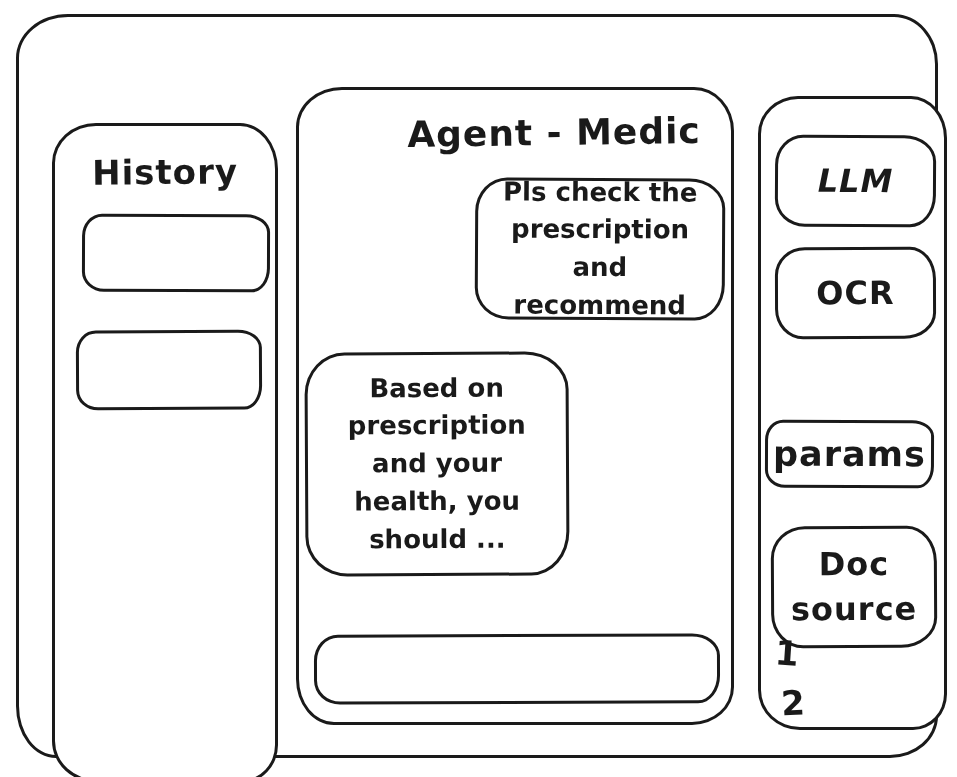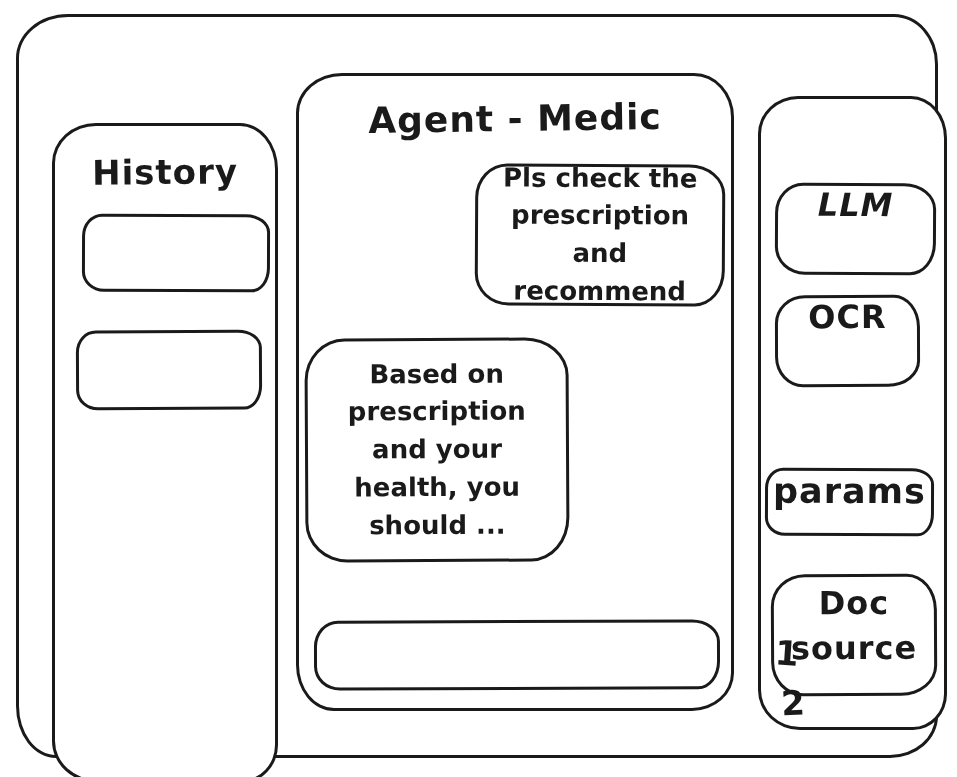--- a/index.html
+++ b/index.html
@@ -46,23 +46,24 @@
     transform: rotate(-0.6deg);
   }
   .history-title { top: 26px; }
   .history-item {
     border-radius: 20px 24px 18px 22px / 22px 18px 24px 20px;
   }
   .history-item.first { left: 27px; top: 88px;  width: 188px; height: 78px; transform: rotate(0.2deg); }
   .history-item.second{ left: 21px; top: 204px; width: 186px; height: 80px; transform: rotate(-0.3deg); }
   
   .chat-panel {
-    left: 277px; top: 56px;
+    left: 277px; top: 70px;
     width: 438px; height: 638px;
     border-radius: 46px 40px 42px 38px / 40px 44px 38px 46px;
+    padding-left: 39px;
   }
   .chat-title { top: 22px; font-size: 36px; transform: rotate(-0.8deg); }
   .bubble {
     display: flex;
     align-items: center;
     justify-content: center;
     text-align: center;
     font-size: 26px;
     font-weight: bold;
     line-height: 1.45;
@@ -88,37 +89,36 @@
     transform: rotate(-0.2deg);
   }
   
   .tools-panel {
     left: 739px; top: 79px;
     width: 189px; height: 634px;
     border-radius: 40px 36px 34px 42px / 38px 42px 36px 40px;
   }
   .tool-box {
     display: flex;
-    align-items: flex-start;
+    align-items: center;
     justify-content: center;
     text-align: center;
     font-size: 32px;
     font-weight: bold;
     letter-spacing: 1px;
     cursor: pointer;
-    margin-top: 48px;
   }
   .tool-box.llm {
     left: 14px; top: 36px; width: 161px; height: 92px;
     border-radius: 28px 32px 26px 30px / 30px 26px 32px 28px;
     transform: rotate(0.3deg);
     font-style: italic;
   }
   .tool-box.ocr {
-    left: 14px; top: 148px; width: 145px; height: 92px;
+    left: 14px; top: 148px; width: 161px; height: 92px;
     border-radius: 30px 26px 32px 28px / 28px 32px 26px 30px;
     transform: rotate(-0.2deg);
   }
   .tool-box.params {
     left: 4px; top: 321px; width: 169px; height: 68px;
     border-radius: 18px 22px 16px 20px / 20px 16px 22px 18px;
     font-size: 35px;
     transform: rotate(0.2deg);
   }
   .tool-box.docsource {

